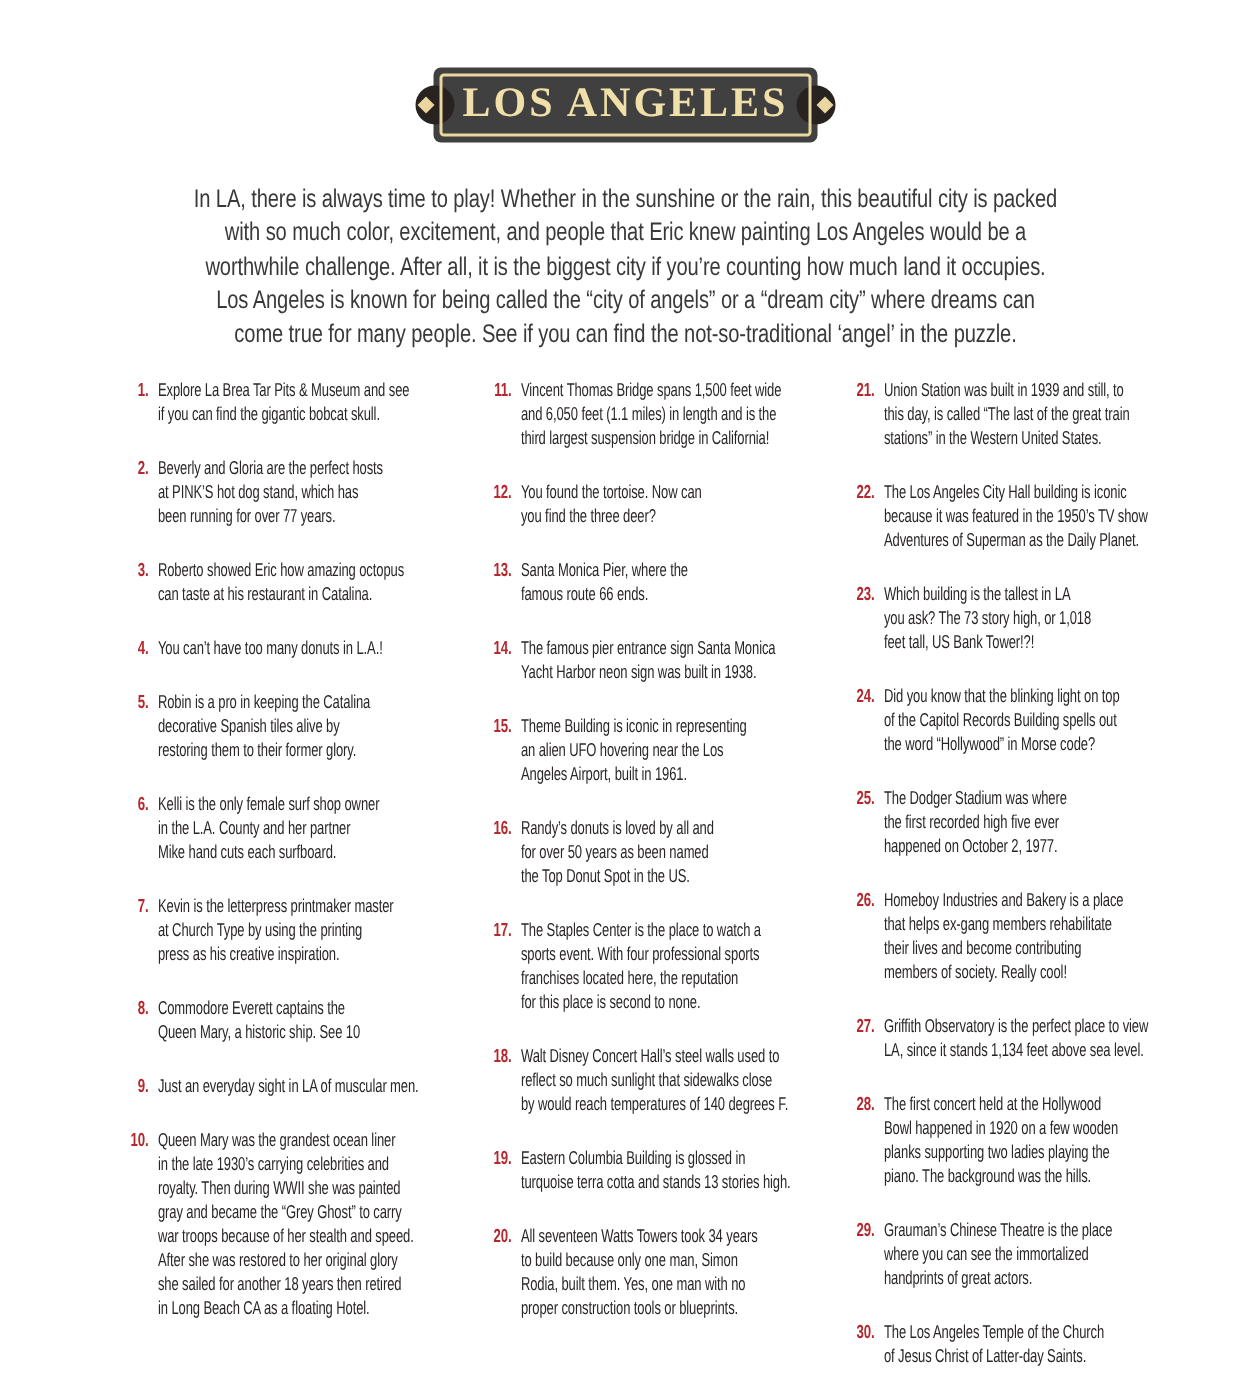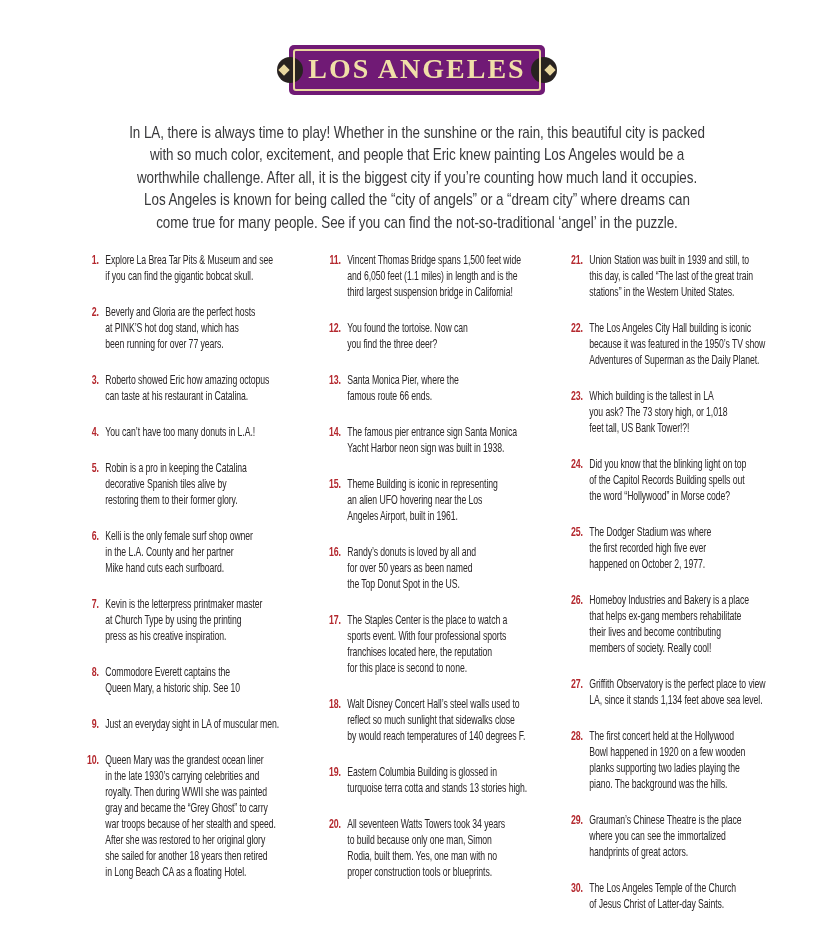--- a/index.html
+++ b/index.html
@@ -15,21 +15,21 @@
   }
 
   
   .banner {
     position: absolute;
     top: 45px;
     left: 50%;
     transform: translateX(-50%);
     width: 256px;
     height: 50px;
-    background: #701a75;
+    background: #404040;
     border-radius: 5px;
   }
   .banner-inner {
     position: absolute;
     inset: 4px;
     border: 2px solid #e9d79f;
     border-radius: 3px;
     display: flex;
     align-items: center;
     justify-content: center;

